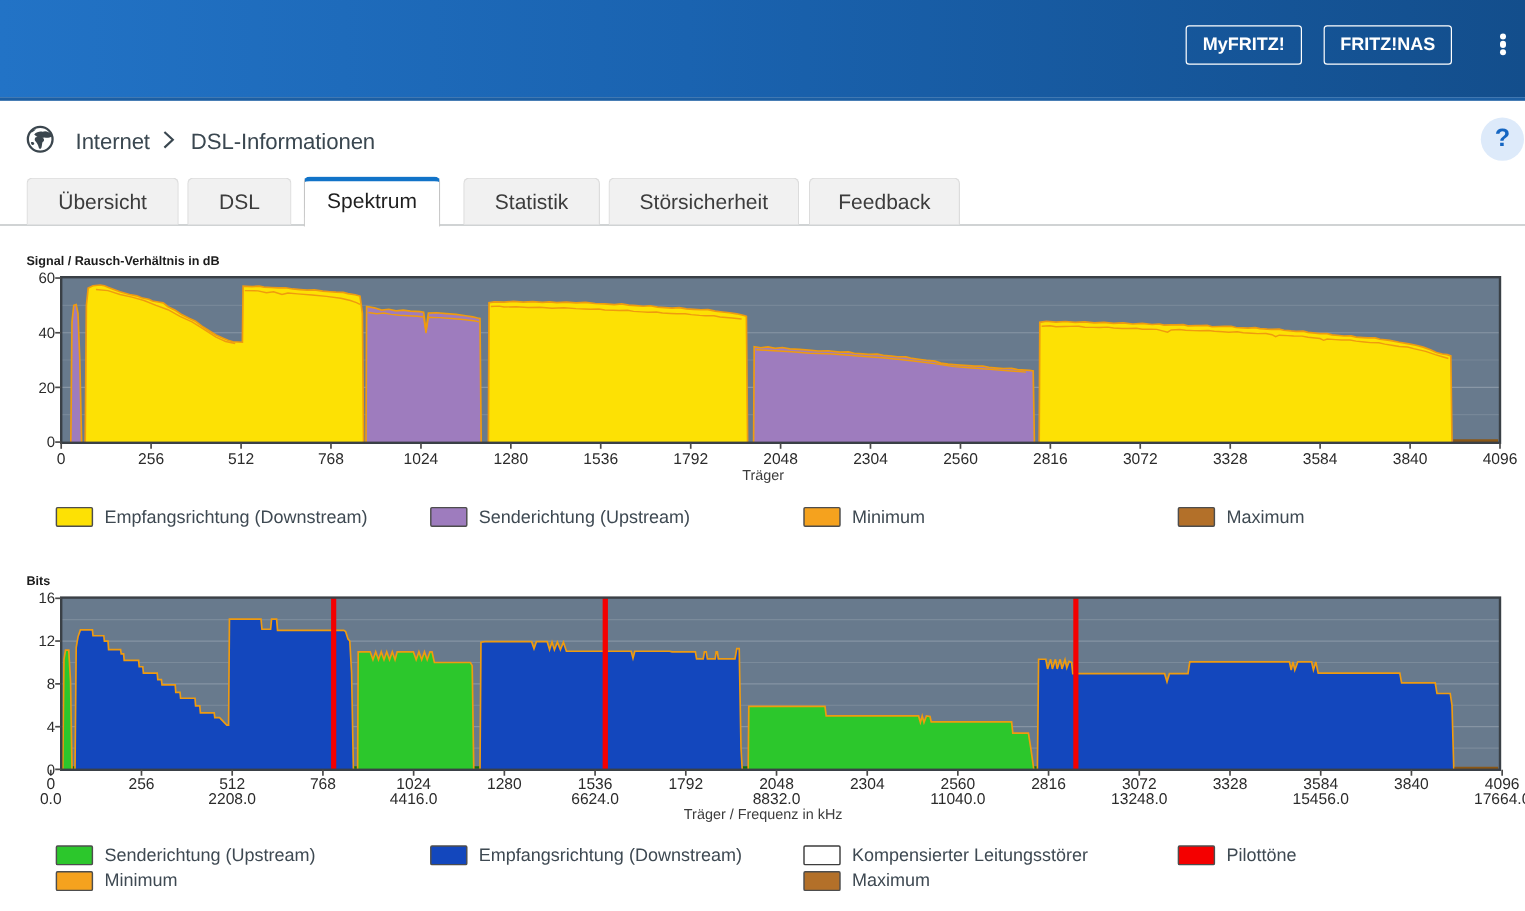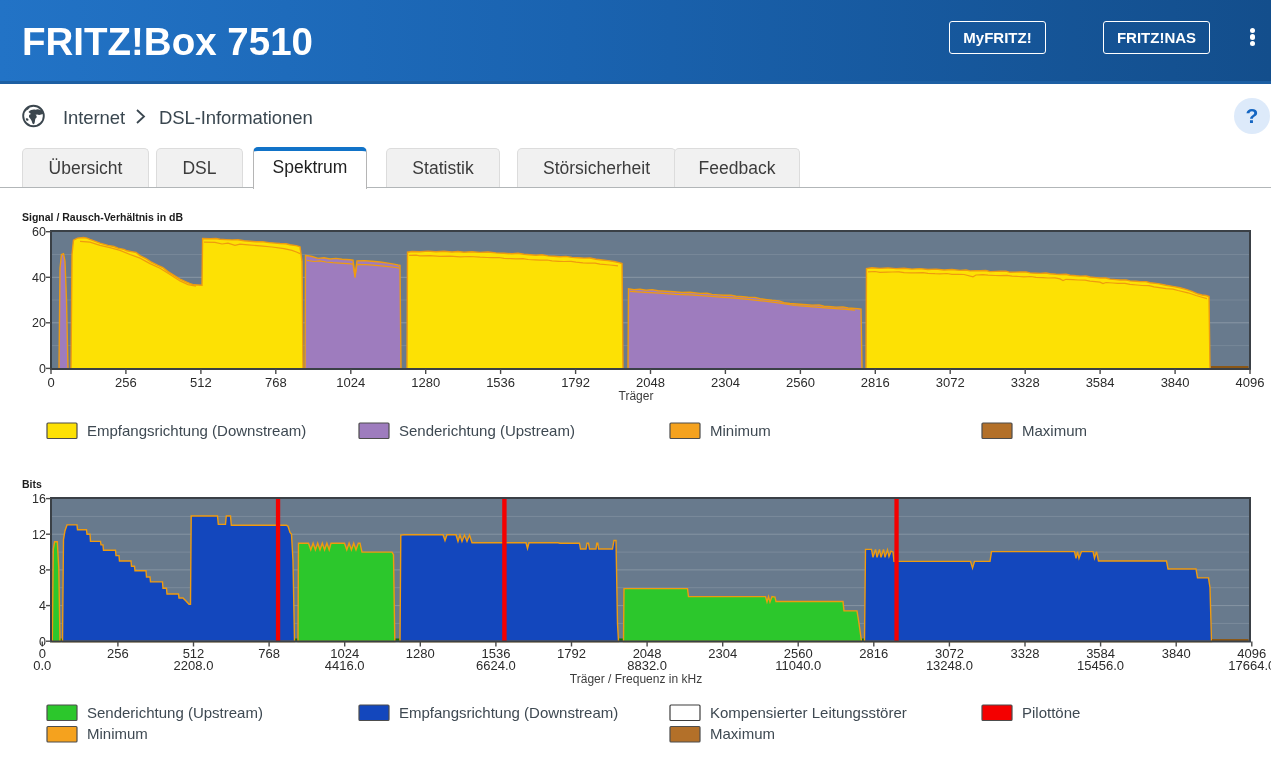--- a/index.html
+++ b/index.html
@@ -25,22 +25,21 @@
 .tabline { position:absolute; left:0; top:187px; width:1271px; height:1px; background:#b2b6b8; }
 .tabactive { position:absolute; top:147px; height:42px; background:#fff;
   border-left:1px solid #b5b5b5; border-right:1px solid #b5b5b5;
   border-top:4px solid #1173c8; border-radius:5px 5px 0 0; z-index:3;
   font-size:17.5px; color:#1f1f1f; display:flex; align-items:center; justify-content:center; padding-bottom:6px; }
 svg { position:absolute; left:0; top:0; }
 </style></head>
 <body>
 <div id="page">
 <div class="header">
-  <div class="brand">FRITZ!Box 7510</div>
-  <div class="hbtn" style="left:949px; width:97px;">MyFRITZ!</div>
+  <div class="hbtn" style="left:988px; width:97px;">MyFRITZ!</div>
   <div class="hbtn" style="left:1103px; width:107px;">FRITZ!NAS</div>
   <div class="dot" style="top:27.5px;"></div>
   <div class="dot" style="top:34.1px;"></div>
   <div class="dot" style="top:40.7px;"></div>
 </div>
 <svg width="1271" height="759" viewBox="0 0 1271 759">
   <g transform="translate(33.5,116)">
     <circle r="10.3" fill="none" stroke="#3b464e" stroke-width="1.9"></circle>
     <path d="M-5,-4 C-3,-6.2 0,-6.8 2,-6.2 C4,-7.3 7,-6.6 8.8,-4.6 C9.4,-3.8 9.7,-3 9.8,-2.2 C8,-1.2 5.5,-0.8 3.6,-1.4 C1,-0.6 -2.5,-1.2 -5,-4 Z" fill="#3b464e"></path>
     <path d="M-3.8,-1.6 C-1,-2.6 1.5,-2 2.8,-0.6 C3.6,0.4 3.2,1.8 2,2.4 C1.4,3.8 1.6,5.4 1,7.2 C0.4,8.6 -0.8,8.4 -1.2,7 C-1.6,5 -2.6,3.4 -3.8,2 C-4.8,0.8 -4.8,-0.6 -3.8,-1.6 Z" fill="#3b464e"></path>
@@ -209,14 +208,14 @@
 <text x="710" y="738.5" font-size="15" fill="#3e4952">Maximum</text>
 </svg>
 <div class="crumbtxt" style="left:63px;text-align:right;">Internet</div>
 <div class="crumbtxt" style="left:159px;">DSL-Informationen</div>
 <div class="help">?</div>
 <div class="tabline"></div>
 <div class="tab" style="left:22px; width:127px;">Übersicht</div>
 <div class="tab" style="left:156px; width:87px;">DSL</div>
 <div class="tabactive" style="left:253px; width:114px;">Spektrum</div>
 <div class="tab" style="left:386px; width:114px;">Statistik</div>
-<div class="tab" style="left:507px; width:159px;margin-left:10px;">Störsicherheit</div>
+<div class="tab" style="left:507px; width:159px;">Störsicherheit</div>
 <div class="tab" style="left:674px; width:126px;">Feedback</div>
 </div>
 </body></html>

